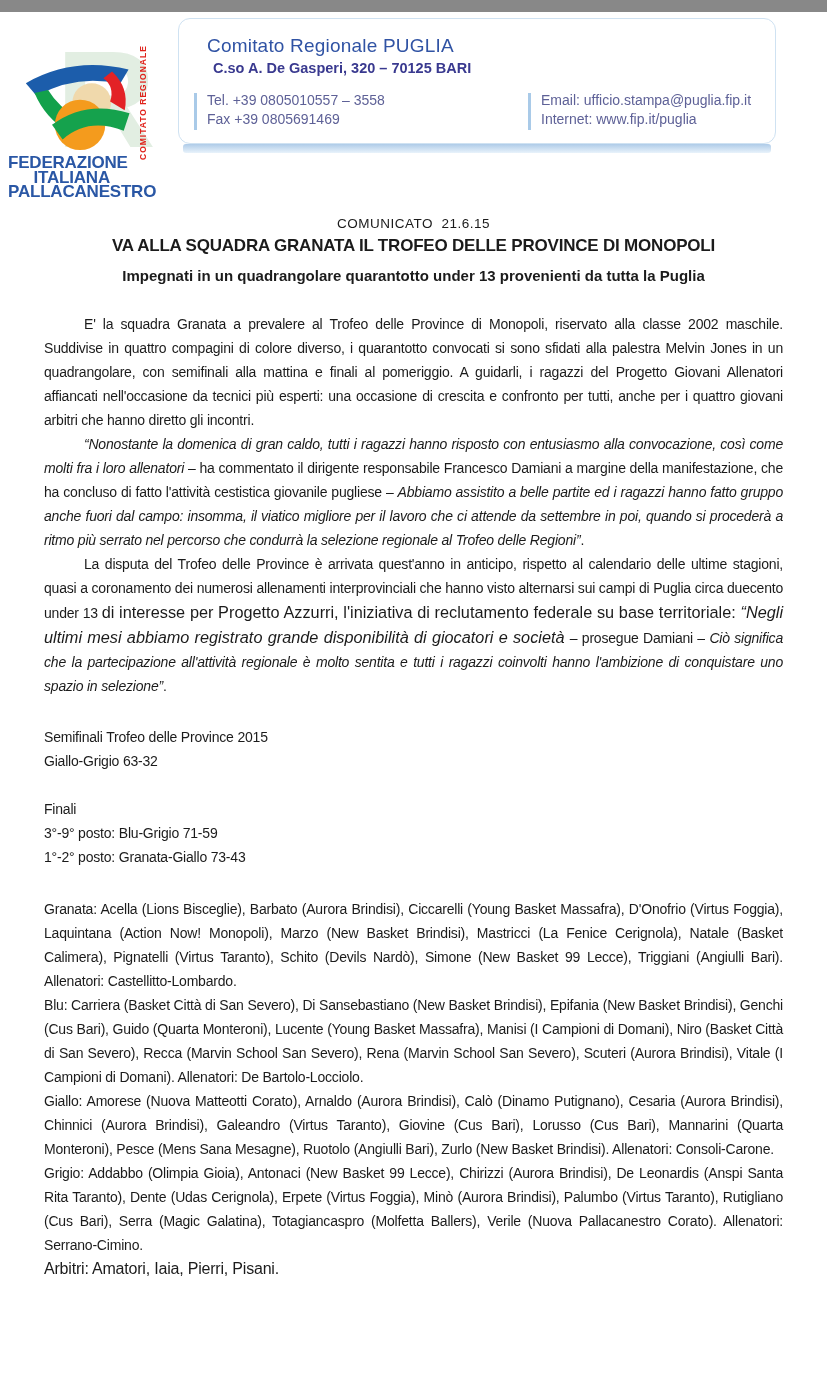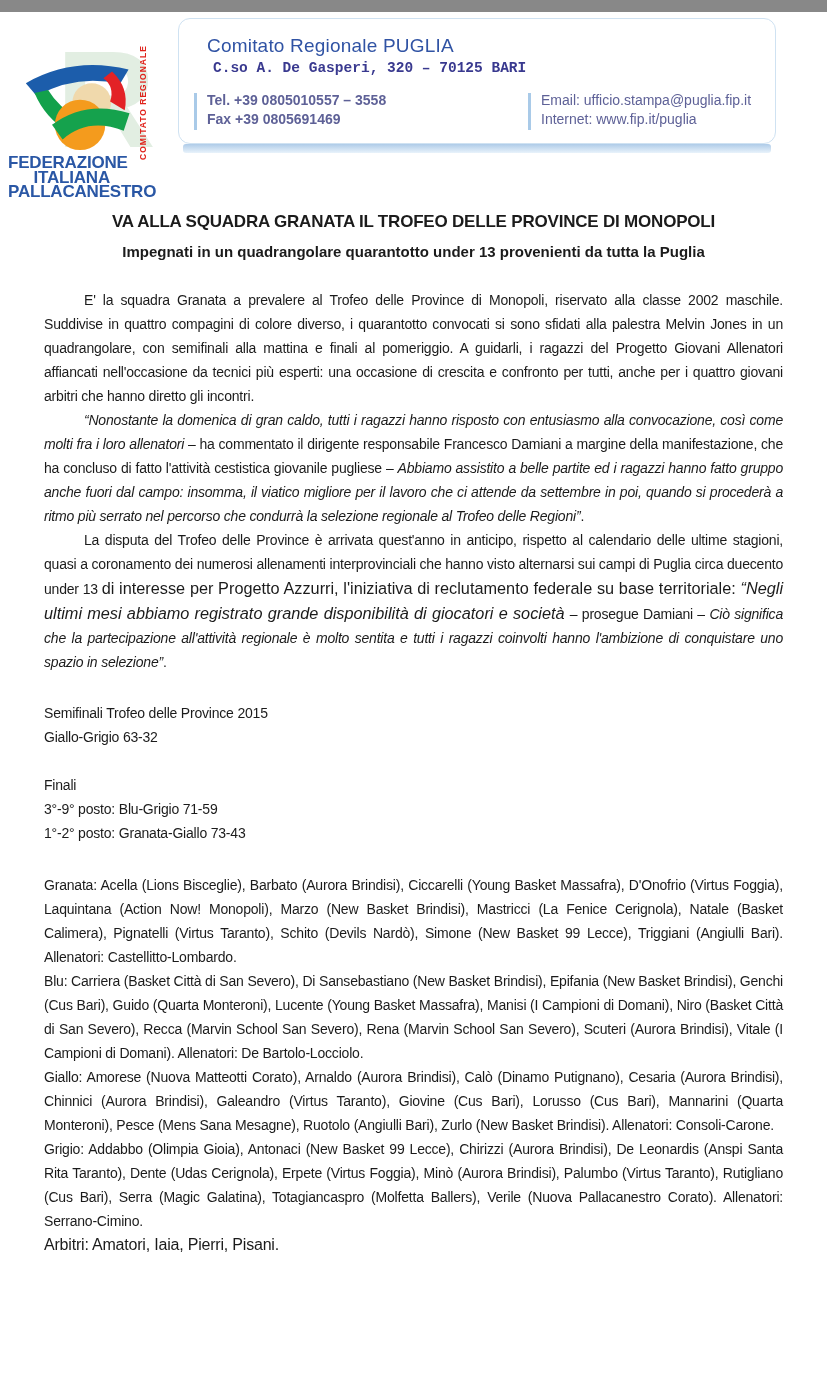--- a/index.html
+++ b/index.html
@@ -16,24 +16,24 @@
   .header-card {
     position:absolute; left:178px; top:6px; width:598px; height:126px;
     border:1px solid #cfe2f2; border-radius:12px; background:#ffffff;
   }
   .header-card::after {
     content:""; position:absolute; left:4px; right:4px; bottom:-10px; height:9px;
     border-radius:3px;
     background:linear-gradient(to bottom, #aecbe8, #e9f3fb);
   }
   .committee-title { position:absolute; left:28px; top:16px; font-size:19px; color:#3053a4; letter-spacing:0.2px; }
-  .committee-address { position:absolute; left:34px; top:41px; font-size:14.5px; font-weight:bold; color:#39398f;font-family:Liberation Mono, monospace; }
+  .committee-address { position:absolute; left:34px; top:41px; font-size:14.5px; font-weight:bold; color:#39398f; }
   .contact-row { position:absolute; left:0; top:72px; width:100%; }
   .contact-col { position:absolute; top:0; font-size:14px; line-height:19px; color:#5e6197; }
-  .contact-col.c1 { left:28px;font-weight:bold; }
+  .contact-col.c1 { left:28px; }
   .contact-col.c2 { left:362px; }
   .vbar { position:absolute; top:2px; left:-13px; width:3px; height:37px; background:#a9cae8; }
 
   
   .fip-logo { position:absolute; left:8px; top:26px; width:170px; height:172px; }
   .logo-r {
     position:absolute; left:48px; top:-8px; font-size:138px; line-height:1;
     font-weight:bold; color:#e2eee2; font-family:"Liberation Sans", sans-serif;
   }
   .logo-ribbons { position:absolute; left:12px; top:14px; }
@@ -112,20 +112,21 @@
         <div>FEDERAZIONE</div>
         <div>ITALIANA</div>
         <div>PALLACANESTRO</div>
       </div>
     </div>
 
   </div>
 
   <div class="doc-body">
 
+    <div class="kicker">COMUNICATO  21.6.15</div>
     <div class="title">VA ALLA SQUADRA GRANATA IL TROFEO DELLE PROVINCE DI MONOPOLI</div>
     <div class="subtitle">Impegnati in un quadrangolare quarantotto under 13 provenienti da tutta la Puglia</div>
 
     <div class="paras">
       <p class="para">E' la squadra Granata a prevalere al Trofeo delle Province di Monopoli, riservato alla classe 2002 maschile. Suddivise in quattro compagini di colore diverso, i quarantotto convocati si sono sfidati alla palestra Melvin Jones in un quadrangolare, con semifinali alla mattina e finali al pomeriggio. A guidarli, i ragazzi del Progetto Giovani Allenatori affiancati nell'occasione da tecnici più esperti: una occasione di crescita e confronto per tutti, anche per i quattro giovani arbitri che hanno diretto gli incontri.</p>
       <p class="para"><span class="seg-i">“Nonostante la domenica di gran caldo, tutti i ragazzi hanno risposto con entusiasmo alla convocazione, così come molti fra i loro allenatori </span><span class="seg-n">– ha commentato il dirigente responsabile Francesco Damiani a margine della manifestazione, che ha concluso di fatto l'attività cestistica giovanile pugliese – </span><span class="seg-i">Abbiamo assistito a belle partite ed i ragazzi hanno fatto gruppo anche fuori dal campo: insomma, il viatico migliore per il lavoro che ci attende da settembre in poi, quando si procederà a ritmo più serrato nel percorso che condurrà la selezione regionale al Trofeo delle Regioni”</span><span class="seg-n">.</span></p>
       <p class="para"><span class="seg-n">La disputa del Trofeo delle Province è arrivata quest'anno in anticipo, rispetto al calendario delle ultime stagioni, quasi a coronamento dei numerosi allenamenti interprovinciali che hanno visto alternarsi sui campi di Puglia circa duecento under 13 </span><span class="seg-L">di interesse per Progetto Azzurri, l'iniziativa di reclutamento federale su base territoriale: </span><span class="seg-Li">“Negli ultimi mesi abbiamo registrato grande disponibilità di giocatori e società </span><span class="seg-n">– prosegue Damiani – </span><span class="seg-i">Ciò significa che la partecipazione all'attività regionale è molto sentita e tutti i ragazzi coinvolti hanno l'ambizione di conquistare uno spazio in selezione”</span><span class="seg-n">.</span></p>
     </div>
 
     <div class="results">

